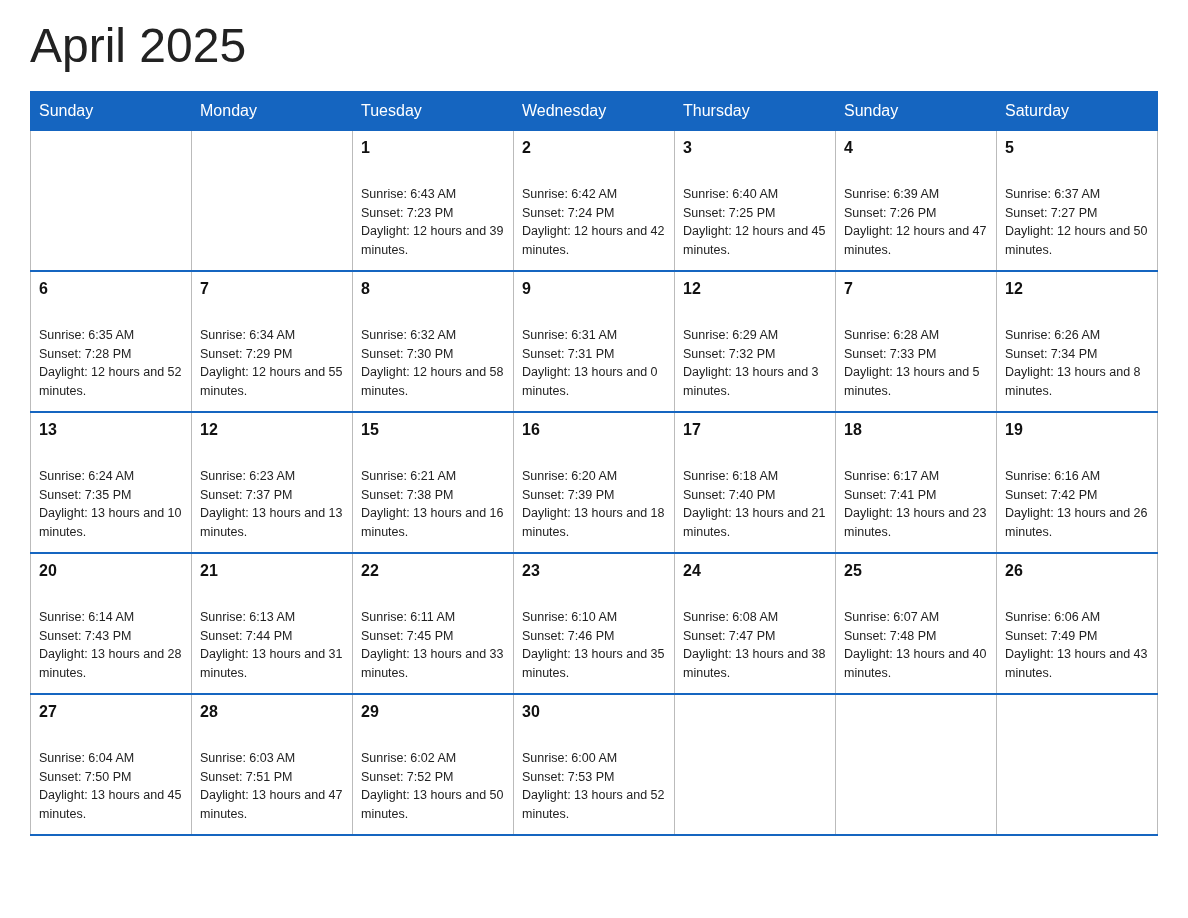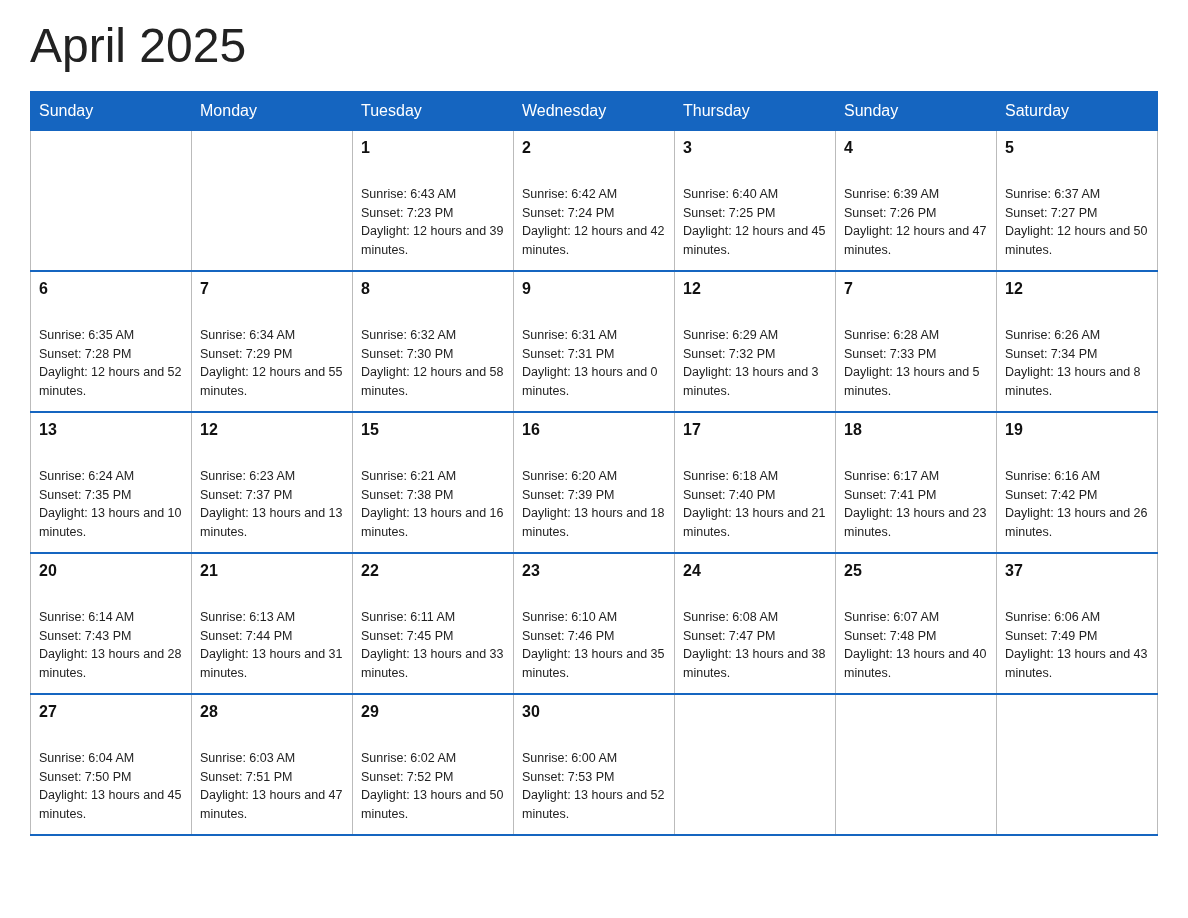--- a/index.html
+++ b/index.html
@@ -241,21 +241,21 @@
         </td>
         <td>
           <span class="day-number">24</span>
           <div class="day-info">Sunrise: 6:08 AM<br>Sunset: 7:47 PM<br>Daylight: 13 hours and 38 minutes.</div>
         </td>
         <td>
           <span class="day-number">25</span>
           <div class="day-info">Sunrise: 6:07 AM<br>Sunset: 7:48 PM<br>Daylight: 13 hours and 40 minutes.</div>
         </td>
         <td>
-          <span class="day-number">37</span>
+          <span class="day-number">26</span>
           <div class="day-info">Sunrise: 6:06 AM<br>Sunset: 7:49 PM<br>Daylight: 13 hours and 43 minutes.</div>
         </td>
       </tr>
       <tr>
         <td>
           <span class="day-number">27</span>
           <div class="day-info">Sunrise: 6:04 AM<br>Sunset: 7:50 PM<br>Daylight: 13 hours and 45 minutes.</div>
         </td>
         <td>
           <span class="day-number">28</span>

